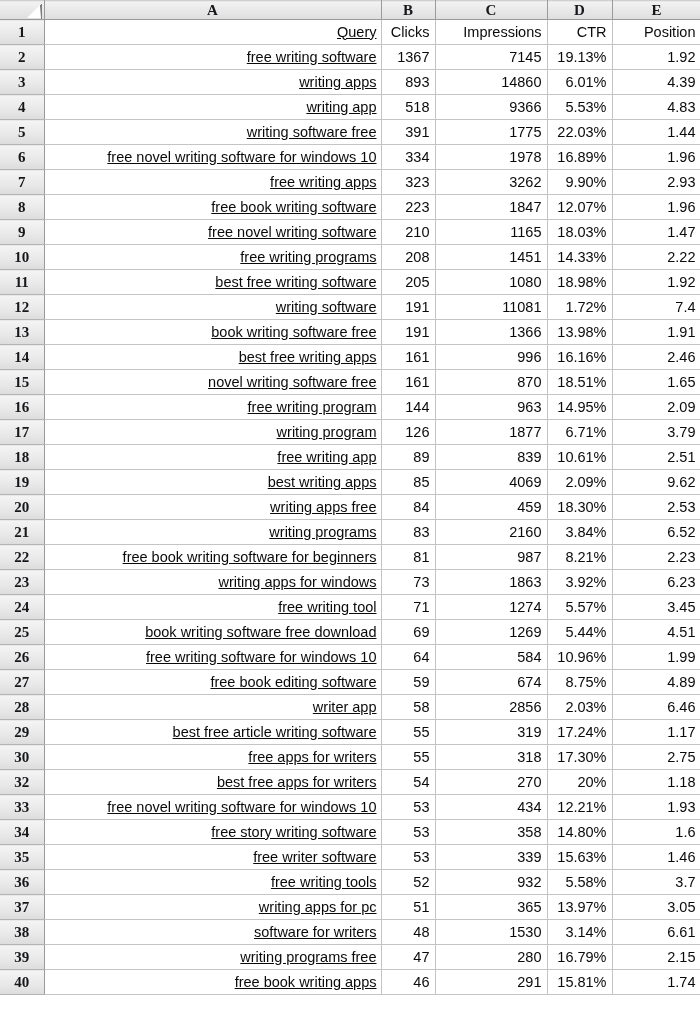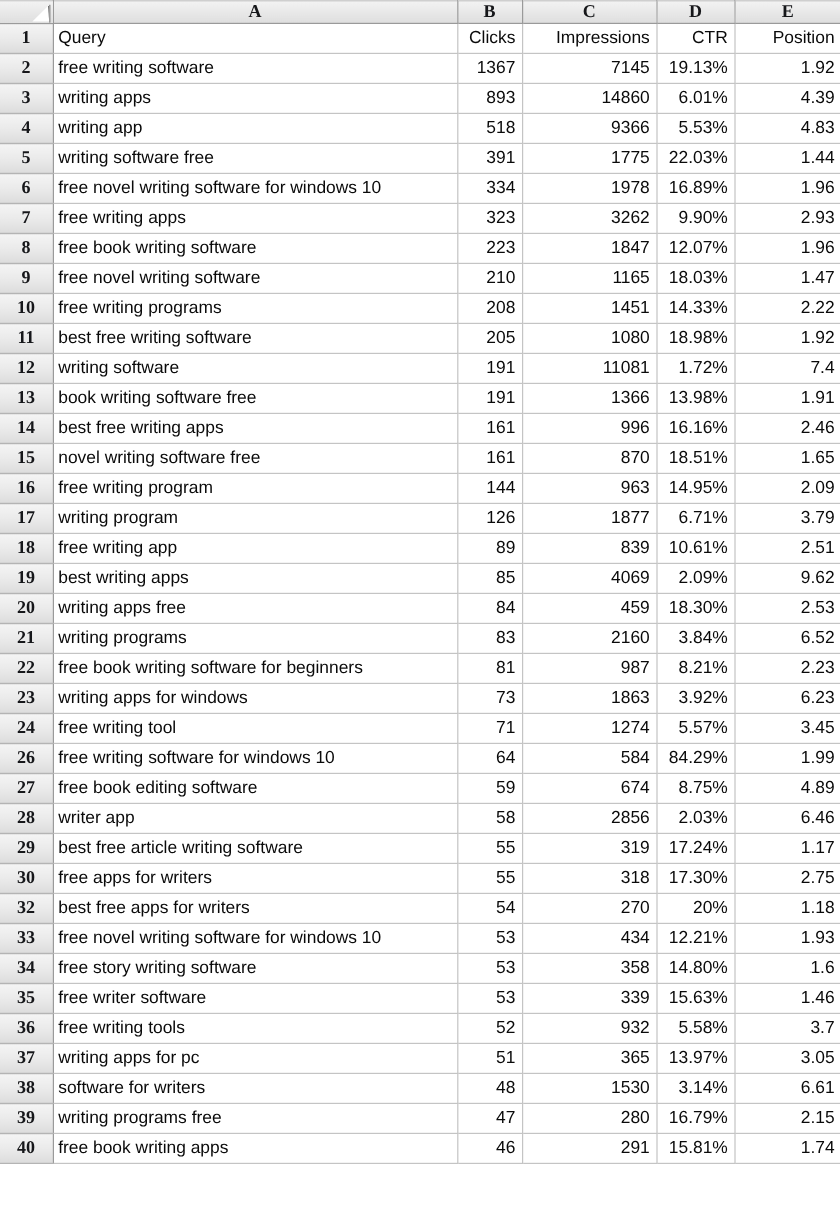--- a/index.html
+++ b/index.html
@@ -117,21 +117,21 @@
     font-size: 14.5px;
     line-height: 17px;
     color: #0a0a0a;
     vertical-align: middle;
     padding: 0 4px;
     overflow: hidden;
     white-space: nowrap;
     background: #ffffff;
   }
 
-  td.cell.text  { text-align: left;  }
+  td.cell.text  { text-align: right; text-decoration: underline;  }
   td.cell.num   { text-align: right; padding-right: 5px; }
 
   
   td.cell.clip { text-overflow: clip; }
 </style>
 </head>
 <body>
 
 <div id="sheet">
   <table class="grid">
@@ -343,25 +343,33 @@
         </tr>
         <tr class="data-row">
           <td class="rowhdr">24</td>
           <td class="cell text clip">free writing tool</td>
           <td class="cell num">71</td>
           <td class="cell num">1274</td>
           <td class="cell num">5.57%</td>
           <td class="cell num">3.45</td>
         </tr>
         <tr class="data-row">
+          <td class="rowhdr">25</td>
+          <td class="cell text clip">book writing software free download</td>
+          <td class="cell num">69</td>
+          <td class="cell num">1269</td>
+          <td class="cell num">5.44%</td>
+          <td class="cell num">4.51</td>
+        </tr>
+        <tr class="data-row">
           <td class="rowhdr">26</td>
           <td class="cell text clip">free writing software for windows 10</td>
           <td class="cell num">64</td>
           <td class="cell num">584</td>
-          <td class="cell num">84.29%</td>
+          <td class="cell num">10.96%</td>
           <td class="cell num">1.99</td>
         </tr>
         <tr class="data-row">
           <td class="rowhdr">27</td>
           <td class="cell text clip">free book editing software</td>
           <td class="cell num">59</td>
           <td class="cell num">674</td>
           <td class="cell num">8.75%</td>
           <td class="cell num">4.89</td>
         </tr>

